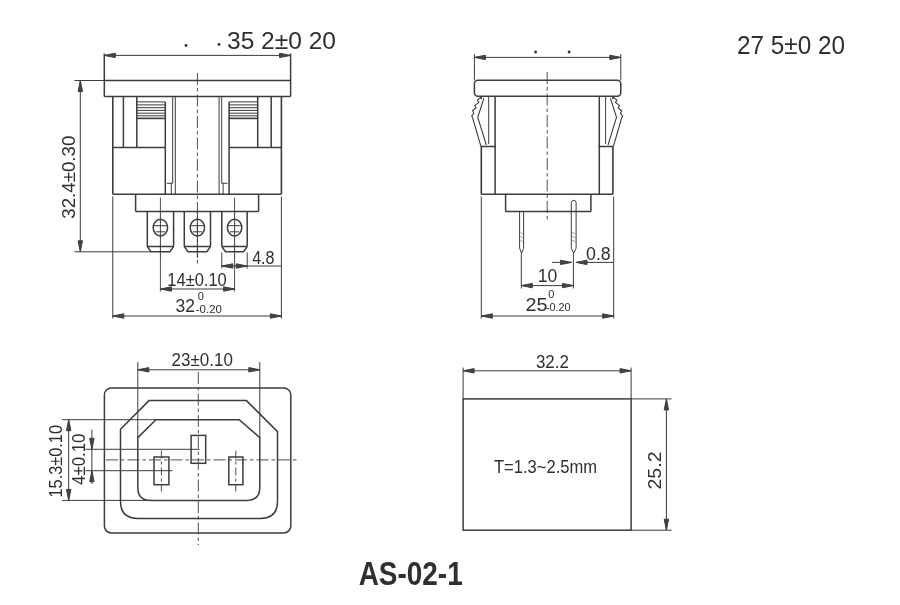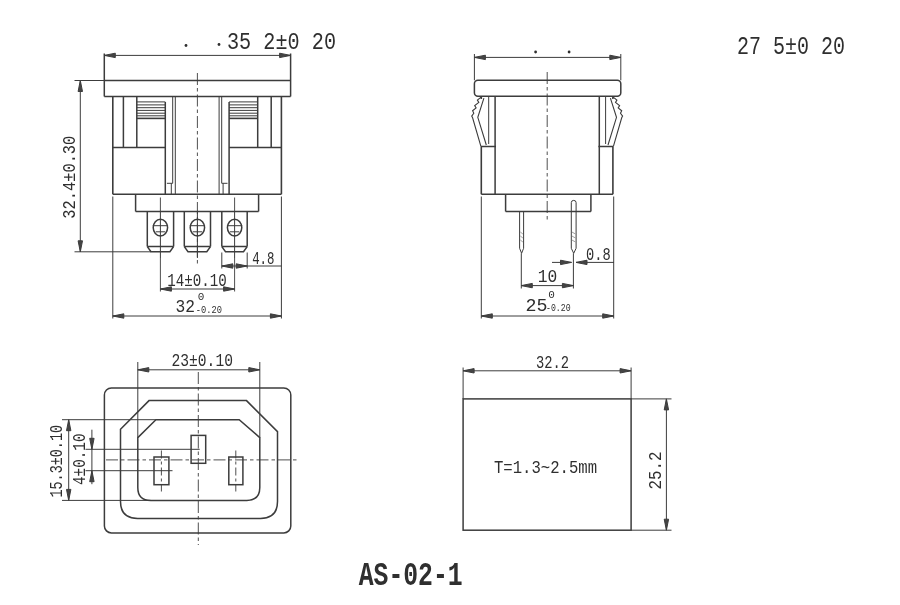--- a/index.html
+++ b/index.html
@@ -1,16 +1,16 @@
 <!DOCTYPE html>
 <html><head>
 <meta charset="utf-8">
 <style>
 html,body{margin:0;padding:0;background:#fff;}
-#page{width:900px;height:605px;position:relative;font-family:Liberation Mono, monospace;}
+#page{width:900px;height:605px;position:relative;font-family:Liberation Sans, sans-serif;}
 svg{position:absolute;top:0;left:0;}
 text{fill:#2f2f2f;}
 .t17{font-size:17.5px;}
 </style>
 </head>
 <body>
 <div id="page">
 <svg width="900" height="605" viewBox="0 0 900 605">
 <g stroke="#3c3c3c" stroke-width="1.5" fill="none" stroke-linecap="butt">
 

